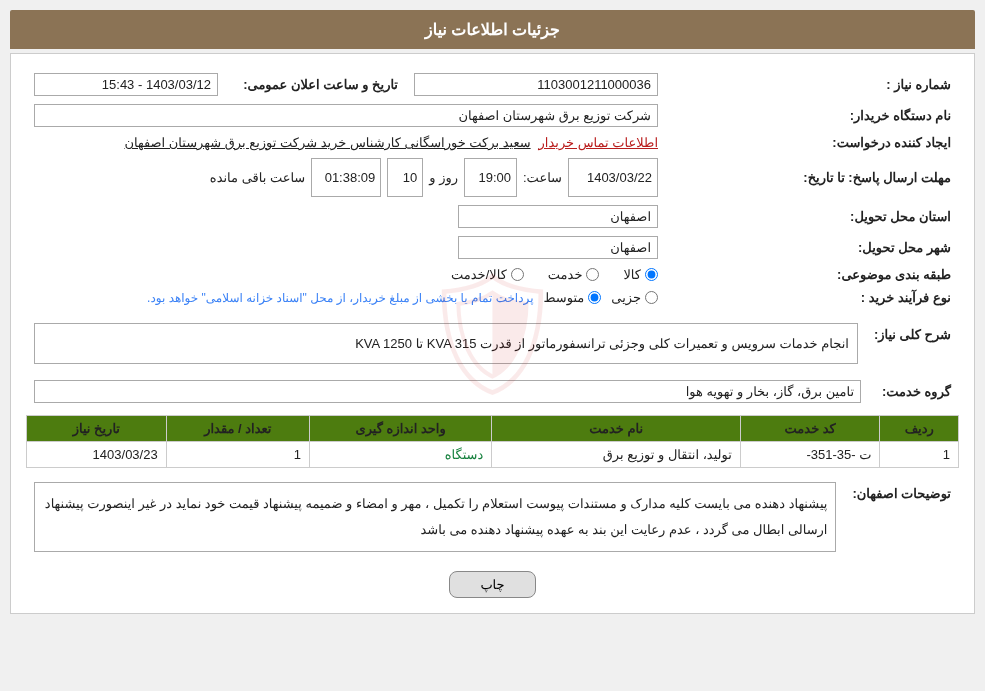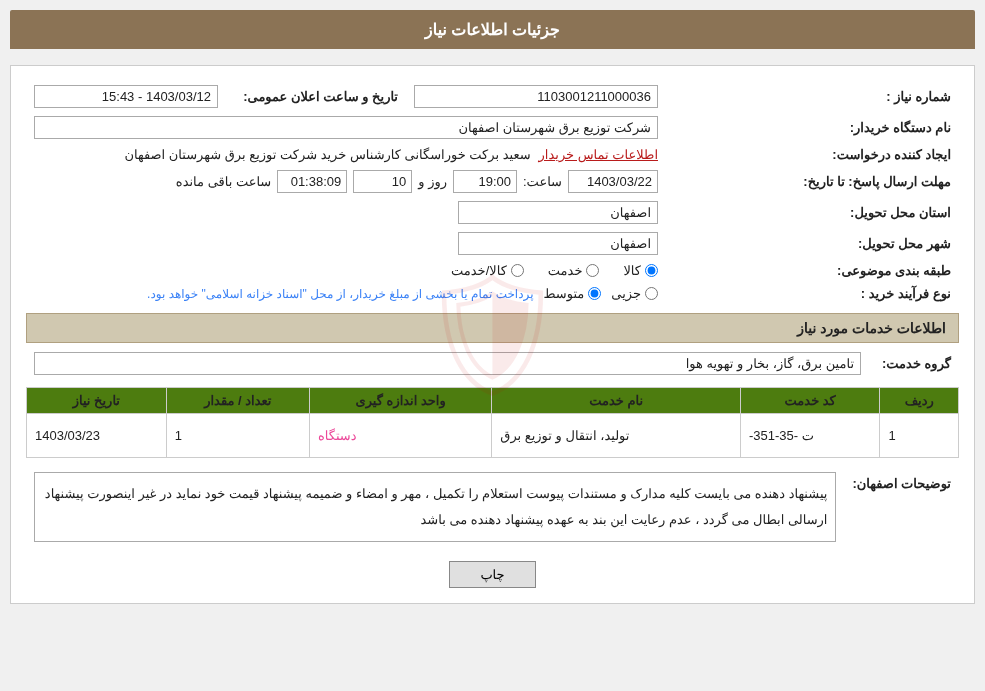--- a/index.html
+++ b/index.html
@@ -17,21 +17,21 @@
       padding: 10px;
     }
     .header-bar {
       background: #8B7355;
       color: white;
       text-align: center;
       padding: 10px 20px;
       font-size: 16px;
       font-weight: bold;
       border-radius: 2px 2px 0 0;
-      margin-bottom: 16px;
+      margin-bottom: 4px;
     }
     .main-content {
       background: white;
       border: 1px solid #ccc;
       padding: 15px;
     }
     .info-table {
       width: 100%;
       border-collapse: collapse;
       margin-bottom: 8px;
@@ -104,25 +104,25 @@
     }
     .services-table th {
       background: #4d7c0f;
       border: 1px solid #ccc;
       padding: 5px 8px;
       text-align: center;
       font-weight: bold;
     }
     .services-table td {
       border: 1px solid #ccc;
-      padding: 14px 8px;
-      text-align: left;
+      padding: 5px 8px;
+      text-align: right;
     }
     .services-table .red-text {
-      color: #ec4899;
+      color: #15803d;
     }
     .description-box {
       border: 1px solid #aaa;
       padding: 8px;
       background: white;
       min-height: 60px;
       text-align: right;
       line-height: 1.8;
     }
     .button-bar {
@@ -131,21 +131,21 @@
       gap: 10px;
       margin-top: 15px;
     }
     .btn {
       padding: 5px 30px;
       border: 1px solid #888;
       background: #e8e8e8;
       cursor: pointer;
       font-family: Tahoma, Arial, sans-serif;
       font-size: 13px;
-      border-radius: 0;
+      border-radius: 8px;
     }
     .btn-print {
       background: #e0e0e0;
     }
     .btn-back {
       background: #e0e0e0;
     }
     .watermark-container {
       position: relative;
     }
@@ -155,21 +155,21 @@
       top: 50%;
       transform: translate(-50%, -50%);
       opacity: 0.08;
       font-size: 120px;
       color: #cc0000;
       pointer-events: none;
       z-index: 0;
     }
     .small-box {
       border: 1px solid #aaa;
-      padding: 3px 5px;
+      padding: 11px 5px;
       background: white;
       min-height: 22px;
       display: inline-flex;
       align-items: center;
     }
   </style>
 </head>
 <body>
 
 <div class="page-container">
@@ -199,36 +199,36 @@
       <tr>
         <td class="label-cell">نام دستگاه خریدار:</td>
         <td class="value-cell" colspan="3">
           <div class="input-box-full">شرکت توزیع برق شهرستان اصفهان</div>
         </td>
       </tr>
 
       <tr>
         <td class="label-cell">ایجاد کننده درخواست:</td>
         <td class="value-cell" colspan="3">
-          <div style="display:flex; align-items:center; gap:8px; flex-direction: row-reverse; justify-content: space-between;">
+          <div style="display:flex; align-items:center; gap:8px; flex-direction: row-reverse; justify-content: space-between; text-decoration: underline;">
             <span style="flex:1; text-align:right;">سعید برکت خوراسگانی کارشناس خرید شرکت توزیع برق شهرستان اصفهان</span>
             <span class="blue-link" style="white-space:nowrap;">اطلاعات تماس خریدار</span>
           </div>
         </td>
       </tr>
 
       <tr>
         <td class="label-cell">مهلت ارسال پاسخ: تا تاریخ:</td>
         <td class="value-cell" colspan="3">
           <div style="display:flex; align-items:center; gap:6px; direction:rtl;">
             <div class="small-box" style="width:90px;">1403/03/22</div>
             <span>ساعت:</span>
-            <div class="small-box" style="width:64px;">19:00</div>
+            <div class="small-box" style="width:53px;">19:00</div>
             <span>روز و</span>
-            <div class="small-box" style="width:59px;">10</div>
+            <div class="small-box" style="width:36px;">10</div>
             <div class="small-box" style="width:70px;">01:38:09</div>
             <span>ساعت باقی مانده</span>
           </div>
         </td>
       </tr>
 
       <tr>
         <td class="label-cell">استان محل تحویل:</td>
         <td class="value-cell" colspan="3">
           <div class="input-box" style="width:200px;">اصفهان</div>
@@ -276,22 +276,31 @@
                 <input type="radio" name="purchase_type" style="">
               </div>
             </div>
             <span class="note-text" style="flex:1;">پرداخت تمام یا بخشی از مبلغ خریدار، از محل "اسناد خزانه اسلامی" خواهد بود.</span>
           </div>
         </td>
       </tr>
     </tbody>
       </table>
 
-
-    <div class="section-header">اطلاعات خدمات مورد نیاز</div>
+    <table class="info-table" style="margin-top:10px;">
+      <tbody>
+          <tr>
+        <td class="label-cell" style="width:90px; vertical-align:top; padding-top:8px;">شرح کلی نیاز:</td>
+        <td>
+          <div class="description-box" style="min-height:36px;">انجام خدمات سرویس و تعمیرات کلی وجزئی ترانسفورماتور از قدرت KVA 315 تا KVA 1250</div>
+        </td>
+      </tr>
+    </tbody>
+      </table>
+
 
     <table class="info-table">
       <tbody>
           <tr>
         <td class="label-cell" style="width:90px;">گروه خدمت:</td>
         <td>
           <div class="input-box-full">تامین برق، گاز، بخار و تهویه هوا</div>
         </td>
       </tr>
     </tbody>

